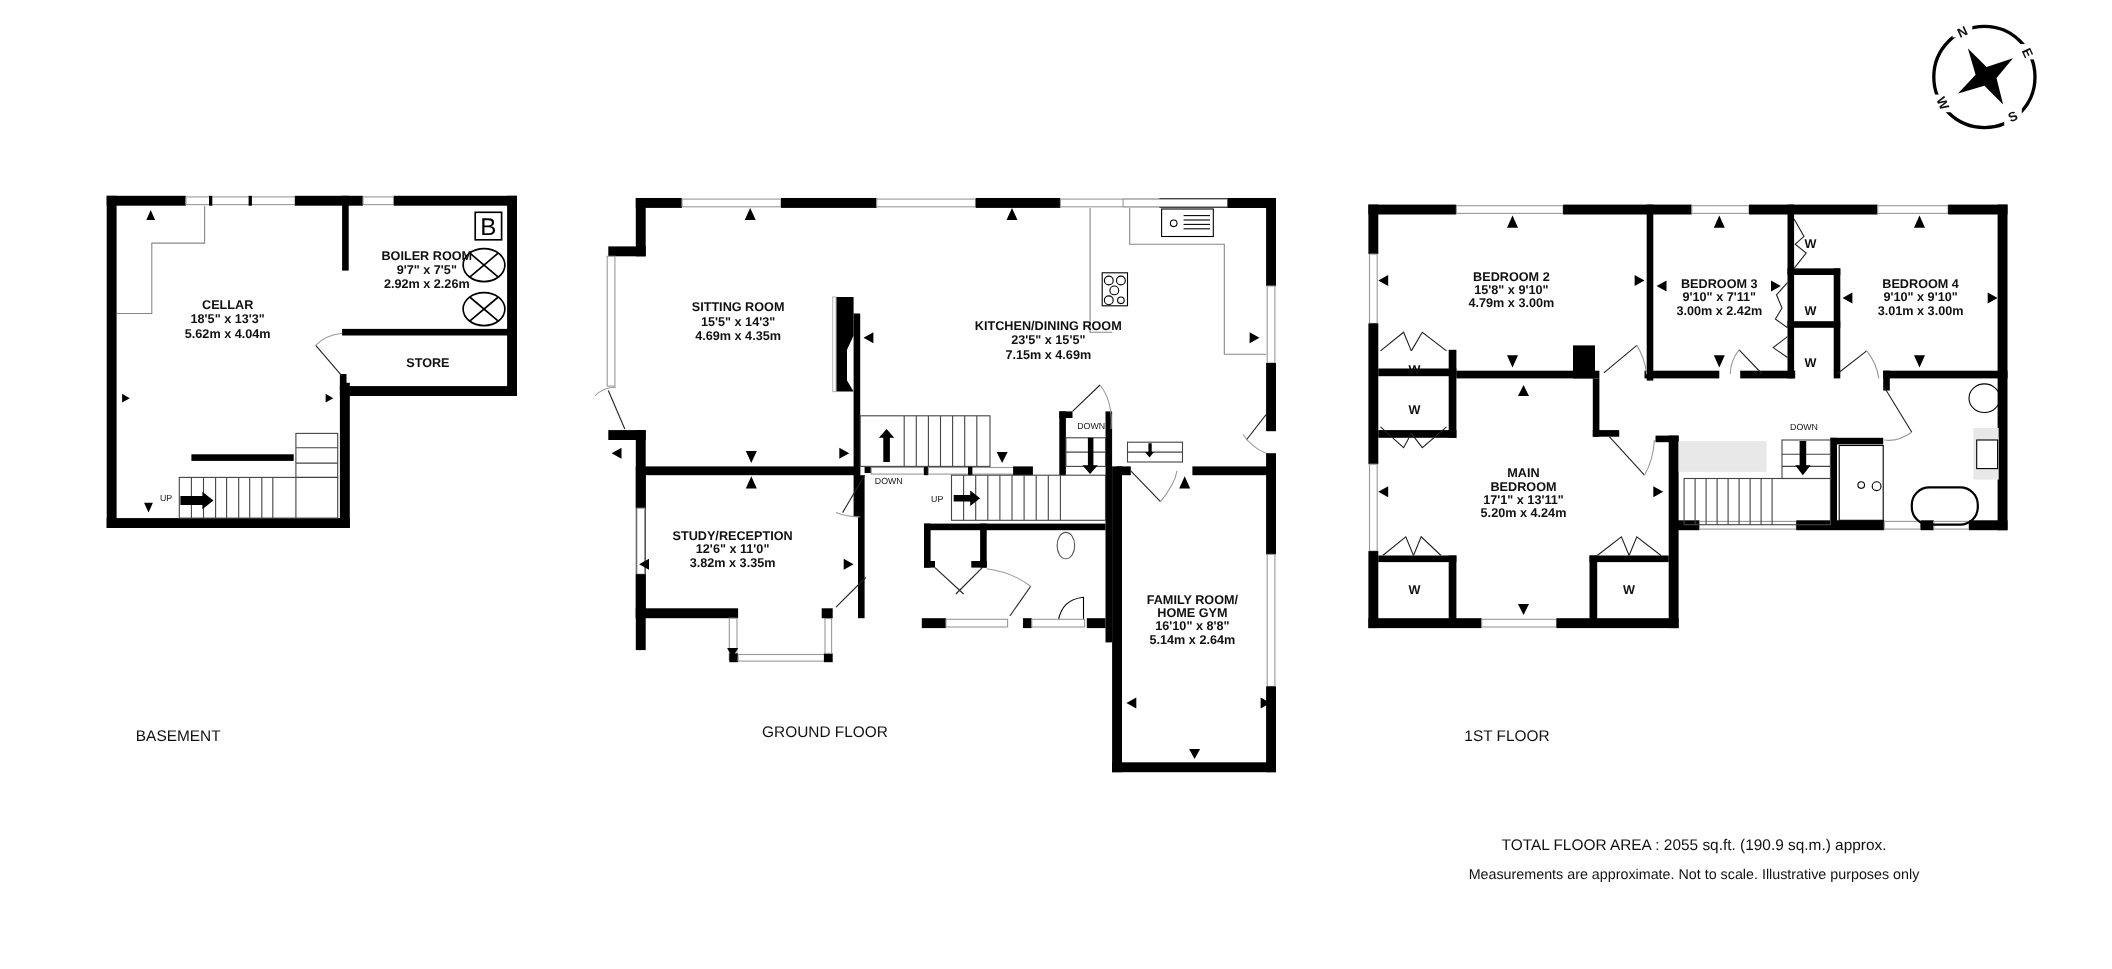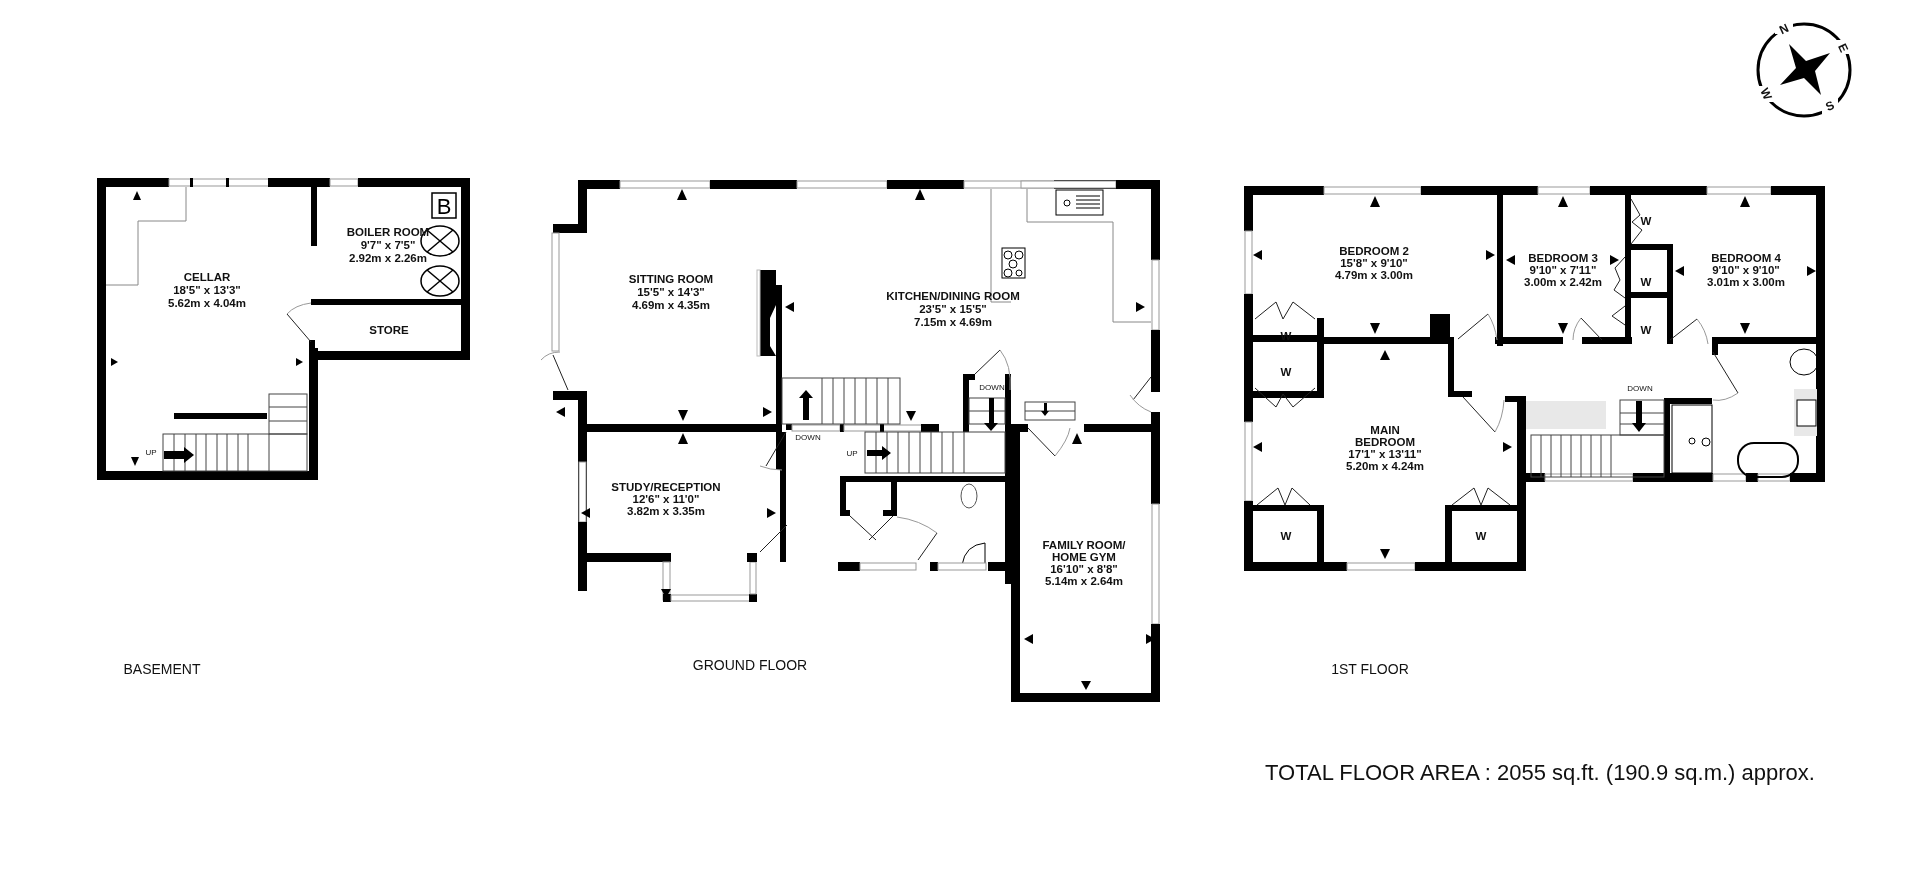--- a/index.html
+++ b/index.html
@@ -9,21 +9,21 @@
   .fl { font-family:"Liberation Sans", sans-serif; font-size:14px; fill:#111; text-anchor:middle; }
   .small { font-family:"Liberation Sans", sans-serif; font-size:8px; fill:#111; text-anchor:middle; }
   .wl { font-family:"Liberation Sans", sans-serif; font-weight:bold; font-size:12px; fill:#111; text-anchor:middle; }
   .wall { fill:#000; }
   .win { fill:#fff; stroke:#999; stroke-width:1; }
   .thin { fill:none; stroke:#888; stroke-width:1; }
   .door { fill:none; stroke:#222; stroke-width:1; }
   .arc { fill:none; stroke:#999; stroke-width:1; }
   .tri { fill:#000; }
   .footer { position:absolute; left:1240px; width:600px; text-align:center; }
-  .total { top:760px; font-size:22px;text-align:center; }
+  .total { top:760px; font-size:14px;text-align:center; }
   .disc { top:787px; font-size:13px; line-height:15px; }
 </style>
 </head>
 <body>
 
 <svg width="1920" height="881" viewBox="0 0 1920 881">
 
   <g>
     <circle cx="1804" cy="70" r="46" fill="none" stroke="#000" stroke-width="3"></circle>
     <rect x="1775" y="20" width="18" height="14" fill="#fff"></rect>
@@ -438,13 +438,14 @@
     <text x="1385" y="434" class="rl">MAIN</text>
     <text x="1385" y="446" class="rl">BEDROOM</text>
     <text x="1385" y="458" class="rl">17'1"  x 13'11"</text>
     <text x="1385" y="470" class="rl">5.20m  x 4.24m</text>
     <text x="1370" y="674" class="fl">1ST FLOOR</text>
   </g>
 </svg>
 
 <div class="footer total">TOTAL FLOOR AREA : 2055 sq.ft. (190.9 sq.m.) approx.</div>
 <div class="footer disc">
+  <div>Measurements are approximate.  Not to scale.  Illustrative purposes only</div>
 </div>
 
 </body></html>

